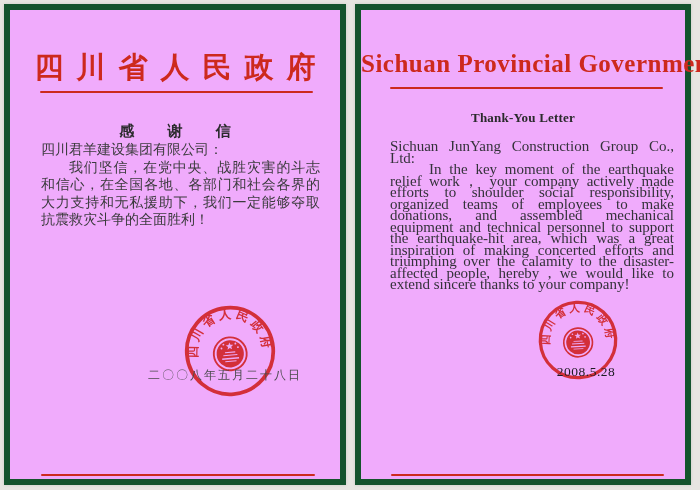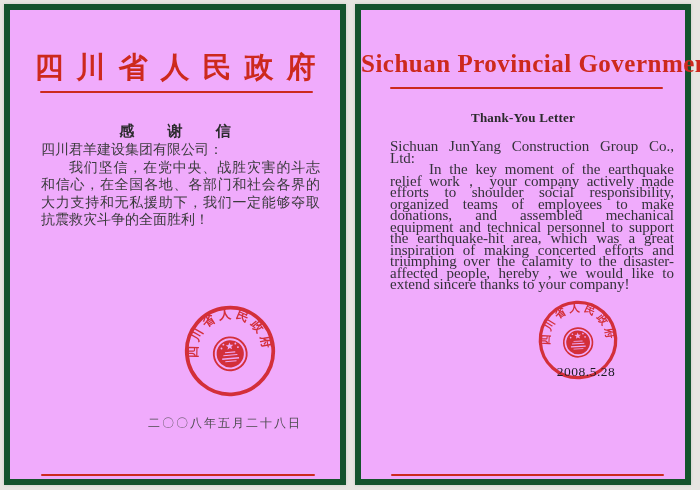--- a/index.html
+++ b/index.html
@@ -70,21 +70,21 @@
   .left .seal{left:173px;top:294px;width:94px;height:94px;transform:rotate(-5deg);}
   .right .seal{left:530px;top:293px;width:82px;height:82px;transform:rotate(-3deg);}
   .right .seal{left:175px;} 
   .page.right .seal{left:176px;top:289px;}
 
   .doc-date{
     position:absolute;z-index:2;text-align:center;white-space:nowrap;
   }
   .left .doc-date{
     top:357px;left:105px;width:220px;
-    font-size:12px;letter-spacing:2px;color:#4a4a4c;margin-top:48px;
+    font-size:12px;letter-spacing:2px;color:#4a4a4c;
   }
   .right .doc-date{
     top:354px;left:130px;width:190px;
     font-size:13.5px;color:#1d1c22;letter-spacing:.5px;
     font-family:"Liberation Serif","DejaVu Serif",serif;
   }
 
   .bottom-rule{
     position:absolute;height:2px;background:#cc2a1e;border-radius:1px;top:464px;
   }

